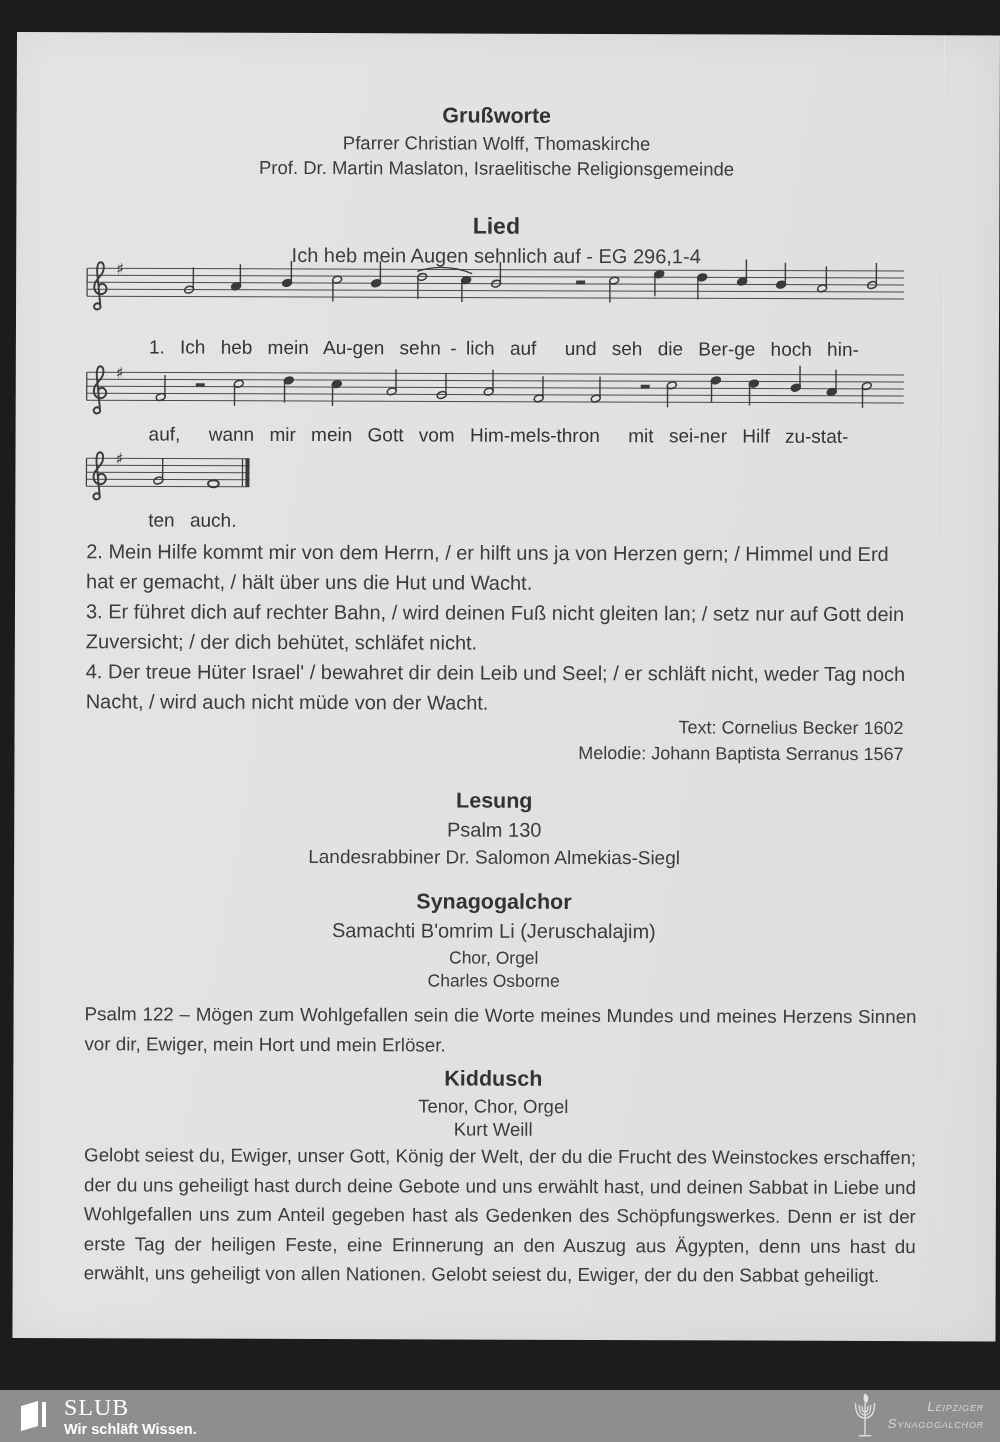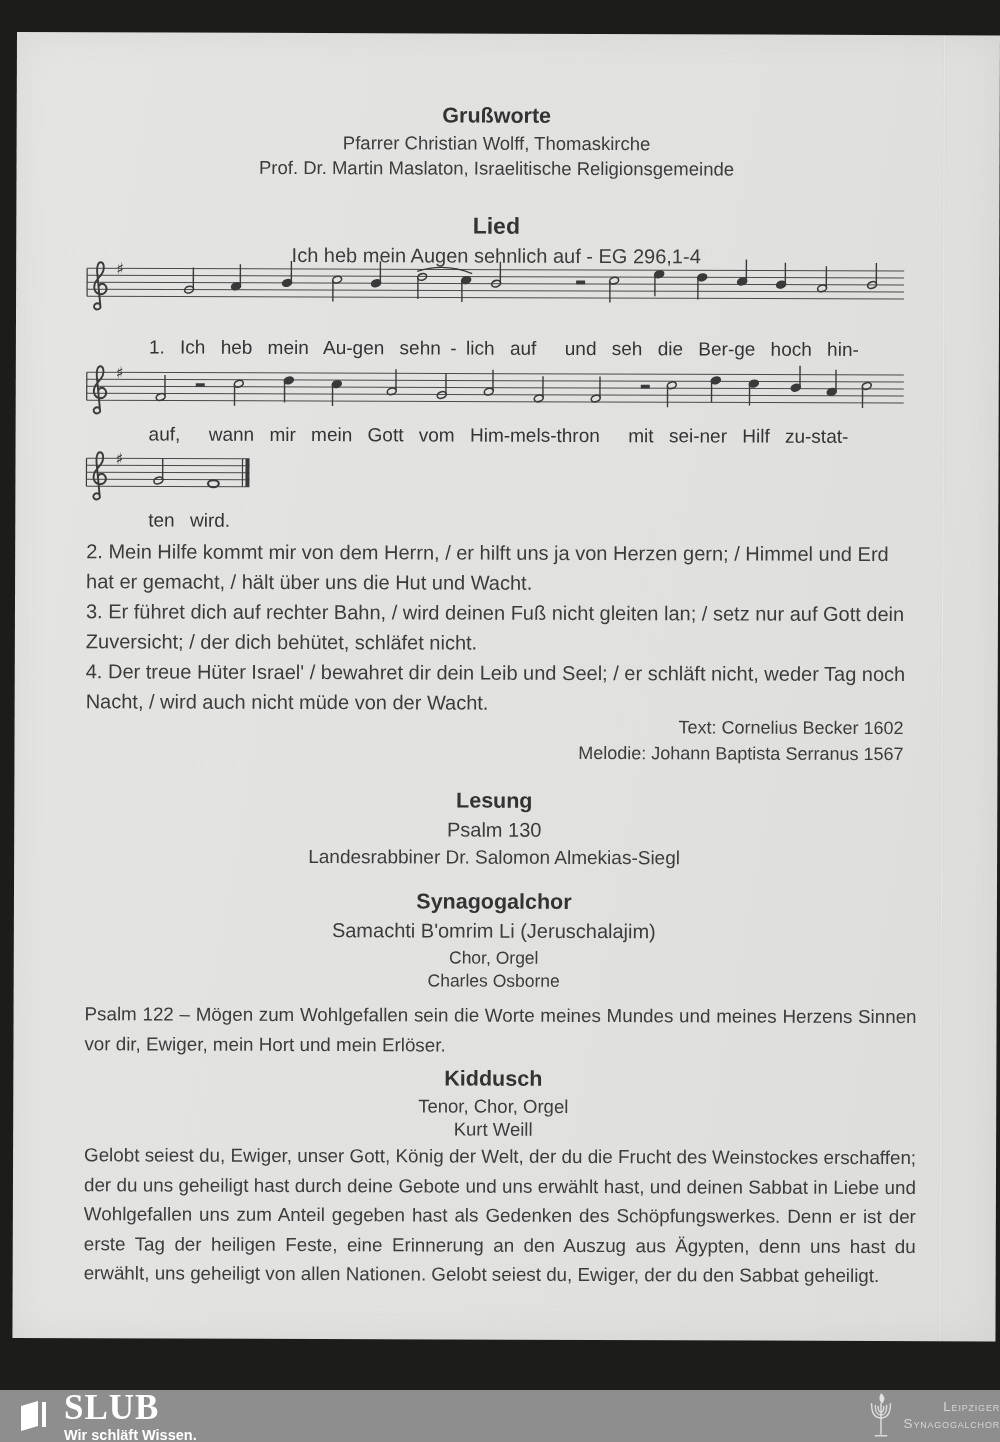--- a/index.html
+++ b/index.html
@@ -33,23 +33,23 @@
   .line18{font-size:18.5px;}
   .just{left:71px;width:832px;text-align:justify;font-size:18.8px;line-height:29.5px;}
   .staff-svg{position:absolute;overflow:visible;}
   
   .footer-bar{
     position:absolute;left:0;top:1390px;width:1000px;height:52px;
     background:#8e8e8e;display:flex;align-items:center;justify-content:space-between;
   }
   .slub-group{display:flex;align-items:center;margin-left:18px;}
   .slub-textcol{margin-left:10px;line-height:1;}
-  .slub-name{font-family:"Liberation Serif",serif;font-weight:700;font-size:35px;color:#fff;letter-spacing:1px;}
+  .slub-name{font-family:"Liberation Serif",serif;font-weight:400;font-size:24px;color:#fff;letter-spacing:1px;}
   .slub-tagline{font-size:14.5px;font-weight:700;color:#fff;margin-top:3px;}
-  .choir-group{display:flex;align-items:center;margin-right:0;}
+  .choir-group{display:flex;align-items:center;margin-right:16px;font-style:italic;}
   .choir-textcol{text-align:right;line-height:1.25;margin-left:6px;}
   .choir-line{font-variant:small-caps;font-size:13.5px;letter-spacing:0.8px;color:#d6d6d6;}
 </style>
 </head>
 <body>
 
 <div class="paper">
   <div class="crease"></div>
 
   <div class="abs center h1" style="top:70px">Grußworte</div>
@@ -155,21 +155,21 @@
       <line x1="7" y1="38" x2="170" y2="38" stroke="#4a4a4a" stroke-width="1"></line>
       <line x1="7" y1="10" x2="7" y2="38" stroke="#3a3a3a" stroke-width="1.2"></line>
       <path d="M16 50 C12 53 8 49 11 46 C14 43.5 17 46 16.5 49.5 L13 14 C12.5 8 14 4 16.5 4 C19.5 4 20.5 9 19 13 C17 18 12 21 10.5 26 C9 31.5 12 36 16.5 36 C21.5 36 24 31 21.5 27.5 C19 24 14 25.5 14.5 29.5" transform="translate(4,0)" fill="none" stroke="#3a3a3a" stroke-width="1.9" stroke-linecap="round"></path>
       <text x="36" y="16" font-size="16" fill="#3a3a3a" font-family="&quot;DejaVu Sans&quot;,sans-serif">♯</text>
       <ellipse cx="79" cy="32" rx="4.6" ry="3.2" fill="none" stroke="#3a3a3a" stroke-width="1.6" transform="rotate(-18 79 32)"></ellipse>
       <line x1="83.2" y1="31" x2="83.2" y2="10" stroke="#3a3a3a" stroke-width="1.4"></line>
       <ellipse cx="134" cy="35" rx="5.4" ry="3.5" fill="none" stroke="#3a3a3a" stroke-width="2.1"></ellipse>
       <line x1="163" y1="10" x2="163" y2="38" stroke="#3a3a3a" stroke-width="1.2"></line>
       <rect x="166" y="10" width="4" height="28" fill="#3a3a3a"></rect>
     </svg>
-  <div class="abs lyric" style="left:133px;top:477px">ten wird.</div>
+  <div class="abs lyric" style="left:133px;top:477px">ten auch.</div>
 
   <div class="abs verses" style="top:504px">
     <p>2. Mein Hilfe kommt mir von dem Herrn, / er hilft uns ja von Herzen gern; / Himmel und Erd hat er gemacht, / hält über uns die Hut und Wacht.</p>
     <p>3. Er führet dich auf rechter Bahn, / wird deinen Fuß nicht gleiten lan; / setz nur auf Gott dein Zuversicht; / der dich behütet, schläfet nicht.</p>
     <p>4. Der treue Hüter Israel' / bewahret dir dein Leib und Seel; / er schläft nicht, weder Tag noch Nacht, / wird auch nicht müde von der Wacht.</p>
   </div>
   <div class="abs credits" style="top:680px">
     <div>Text: Cornelius Becker 1602</div>
     <div>Melodie: Johann Baptista Serranus 1567</div>
   </div>

